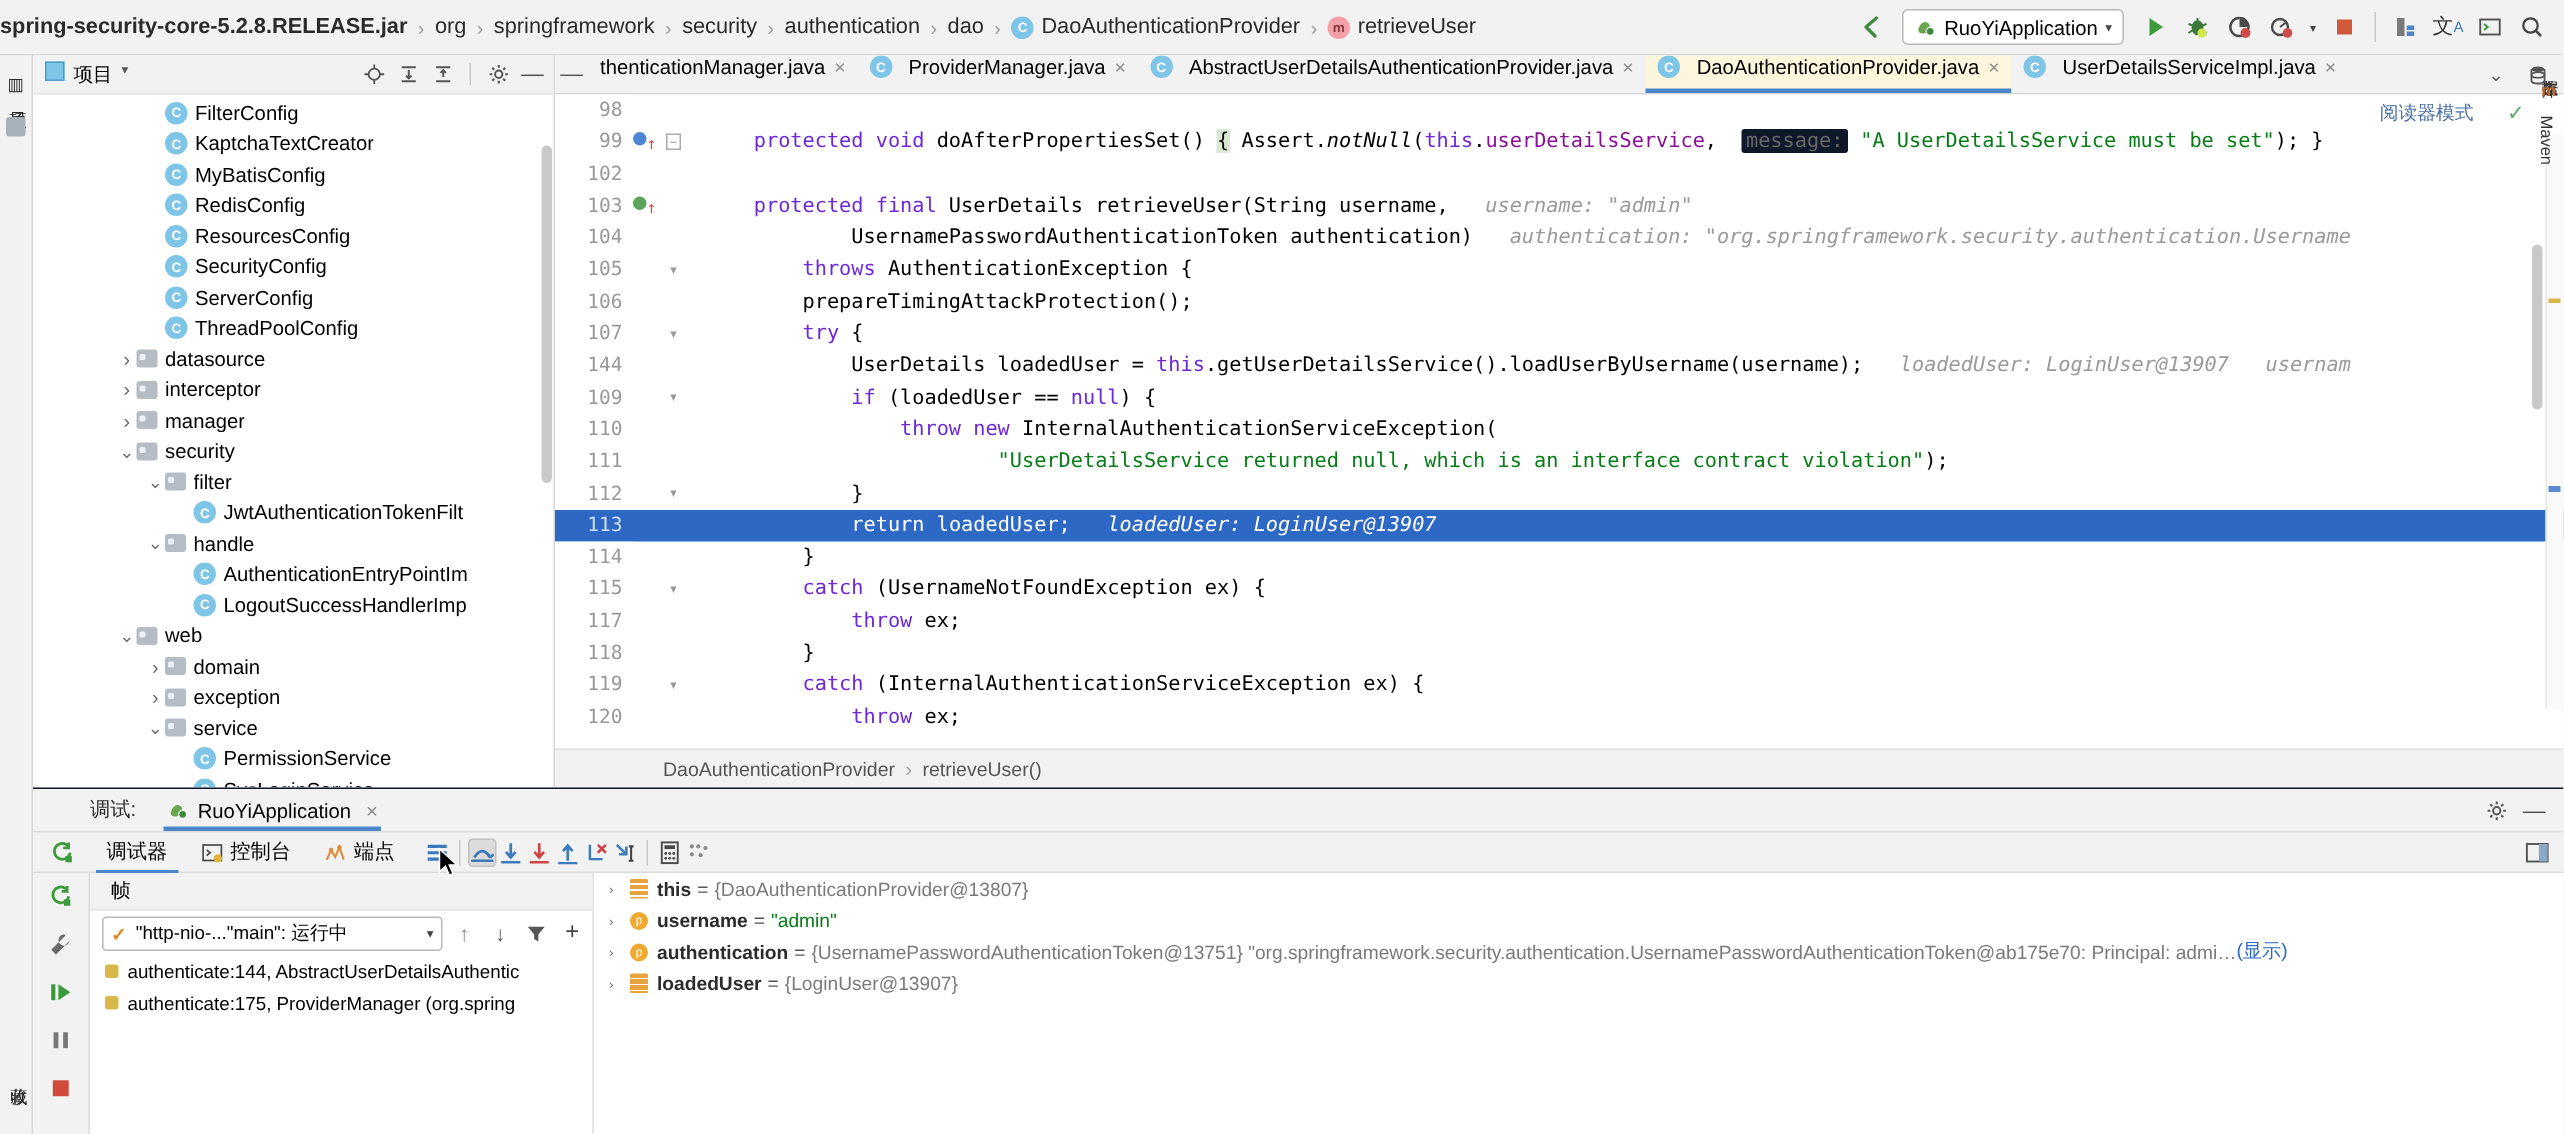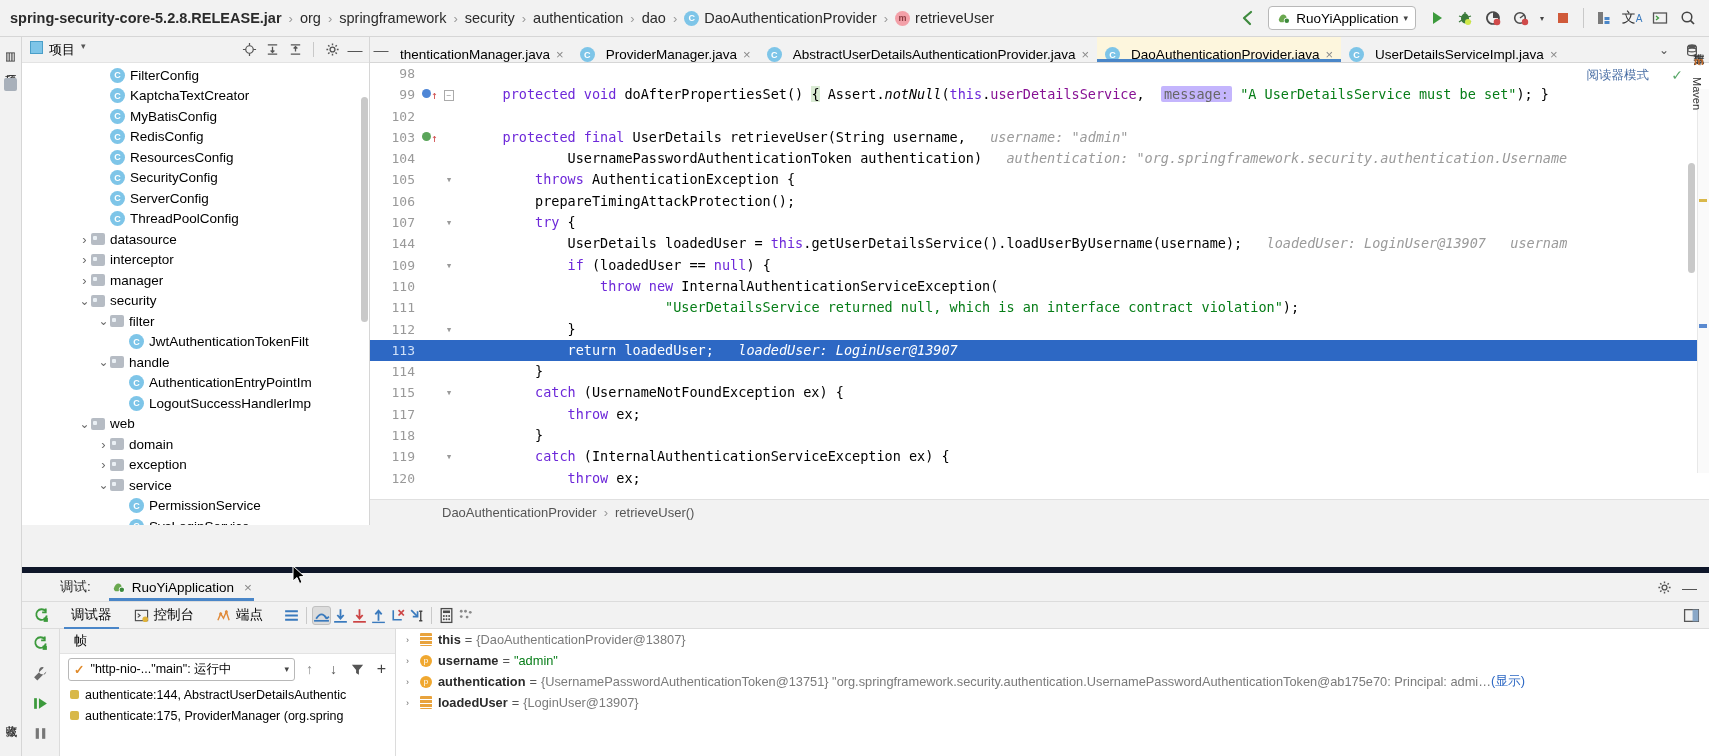--- a/index.html
+++ b/index.html
@@ -14,21 +14,21 @@
   }
   .app { position: relative; width: 1709px; height: 756px; background: #f2f2f2; }
 
   
   .topbar {
     position: absolute; left: 0; top: 0; width: 1709px; height: 37px;
     background: #f2f2f2;
     display: flex; align-items: center;
     border-bottom: 1px solid #d6d6d6;
   }
-  .crumbs { display: flex; align-items: center; padding-left: 10px; flex: 0 0 auto; }
+  .crumbs { display: flex; align-items: center; flex: 0 0 auto; }
   .crumb { display: flex; align-items: center; font-size: 14.5px; color: #2b2b2b; white-space: nowrap; }
   .crumb.bold { font-weight: bold; }
   .crumb-sep { color: #9a9a9a; margin: 0 7px; font-size: 13px; }
   .cicon {
     width: 15px; height: 15px; border-radius: 50%;
     display: inline-flex; align-items: center; justify-content: center;
     font-size: 9px; color: #fff; margin-right: 5px; font-weight: bold;
   }
   .cicon.c { background: #7ec5e8; }
   .cicon.m { background: #f3a0a8; color: #8a3a40; }
@@ -98,21 +98,21 @@
   }
 
   
   .editor { position: absolute; left: 370px; top: 37px; right: 0; height: 488px; background: #fff; }
   .tabbar {
     height: 26px; background: #f2f2f2; display: flex; align-items: stretch;
     border-bottom: 1px solid #d6d6d6; overflow: hidden;
   }
   .tabminus { width: 22px; display: flex; align-items: center; justify-content: center; color: #5a5a5a; font-size: 15px; cursor: pointer; }
   .etab {
-    display: flex; align-items: flex-end; gap: 6px; padding: 0 8px;
+    display: flex; align-items: flex-start; gap: 6px; padding: 0 8px;
     font-size: 13.5px; white-space: nowrap; cursor: pointer;
     background: #f2f2f2; position: relative;
   }
   .etab.active { background: #fdf6dd; }
   .etab.active::after { content:""; position:absolute; left:0; right:0; bottom:0; height:3px; background:#4a86c8; }
   .etab .tx { color: #8a8a8a; font-size: 13px; }
   .tabbar-right { margin-left: auto; display: flex; align-items: center; gap: 2px; padding-right: 4px; }
 
   
   .codewrap { position: absolute; top: 26px; left: 0; right: 0; bottom: 26px; overflow: hidden; background: #fff; }
@@ -135,21 +135,21 @@
   .cline.hl { background: #2d68c4; }
   .cline.hl .gut { background: #2d68c4; color: #cfe0f8; }
   .cline.hl .ctext, .cline.hl .ctext * { color: #fff !important; }
 
   .kw { color: #6d28d9; font-weight: normal; }
   .fld { color: #871094; }
   .mth { color: #000; }
   .str { color: #067d17; }
   .ital { color: #000; font-style: italic; }
   .hint { color: #9a9a9a; font-style: italic; }
-  .hintbox { background: #c4b5fd; color: #666; font-style: normal; padding: 0 3px; border-radius: 2px; }
+  .hintbox { background: #0f172a; color: #666; font-style: normal; padding: 0 3px; border-radius: 2px; }
   .brhl { background: #d9ead3; }
 
   .readermode {
     position: absolute; right: 60px; top: 4px; font-size: 12.5px; color: #4a6fa5; cursor: pointer;
   }
   .checkmk { position: absolute; right: 26px; top: 4px; color: #59a869; font-size: 14px; }
 
   .errstripe {
     position: absolute; right: 0; top: 26px; width: 12px; bottom: 26px; background: #fafafa;
     border-left: 1px solid #e8e8e8;
@@ -159,21 +159,21 @@
   .breadcrumb2 {
     position: absolute; left: 0; right: 0; bottom: 0; height: 26px;
     background: #f2f2f2; border-top: 1px solid #e0e0e0;
     display: flex; align-items: center; padding-left: 72px; gap: 7px;
     font-size: 13px; color: #555;
   }
 
   
   .debugpanel {
     position: absolute; left: 22px; right: 0; top: 525px; bottom: 0;
-    background: #f2f2f2; border-top: 6px solid #0f172a; margin-top: 42px;
+    background: #f2f2f2; border-top: 1px solid #0f172a;
   }
   .dbghead { height: 28px; display: flex; align-items: center; padding-left: 38px; gap: 0; }
   .dbglabel { font-size: 13.5px; color: #2b2b2b; margin-right: 12px; }
   .dbgtab {
     display: flex; align-items: center; gap: 6px; font-size: 13.5px;
     padding: 3px 8px; cursor: pointer; position: relative; height: 28px;
   }
   .dbgtab.active::after { content:""; position:absolute; left:6px; right:6px; bottom:0; height:3px; background:#4a86c8; }
   .dbghead-right { margin-left: auto; display: flex; align-items: center; gap: 6px; padding-right: 10px; }
 

